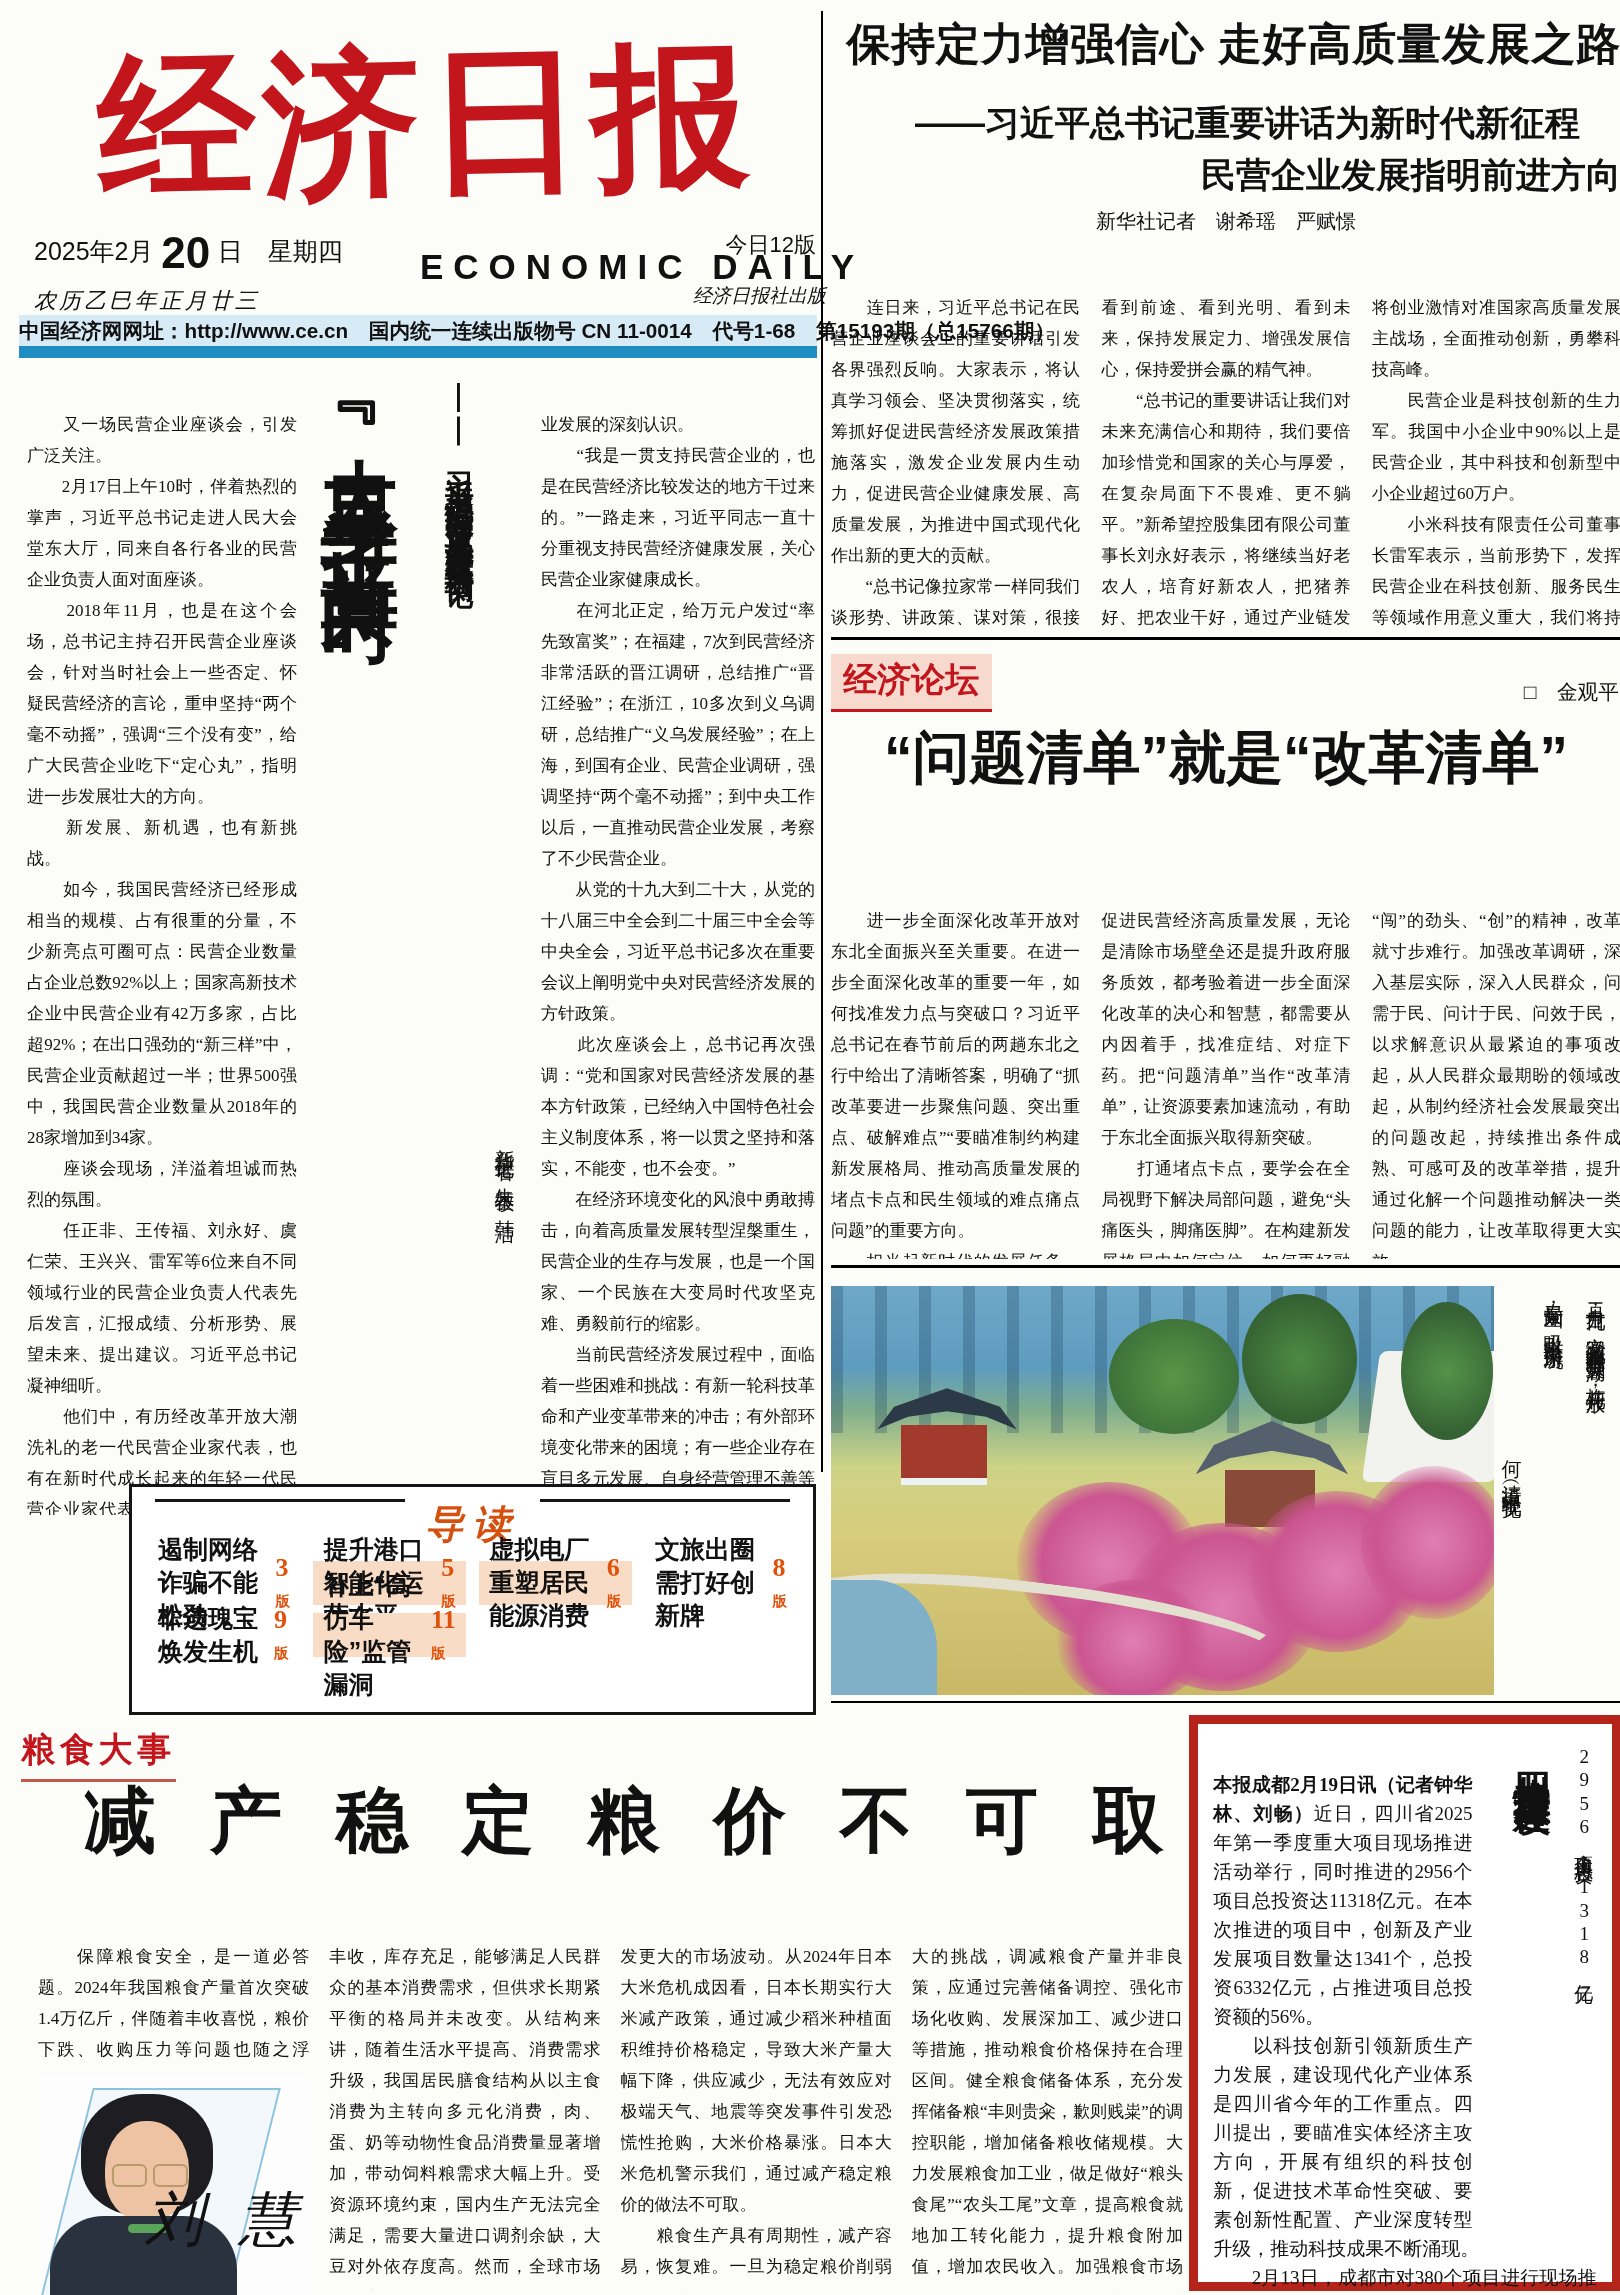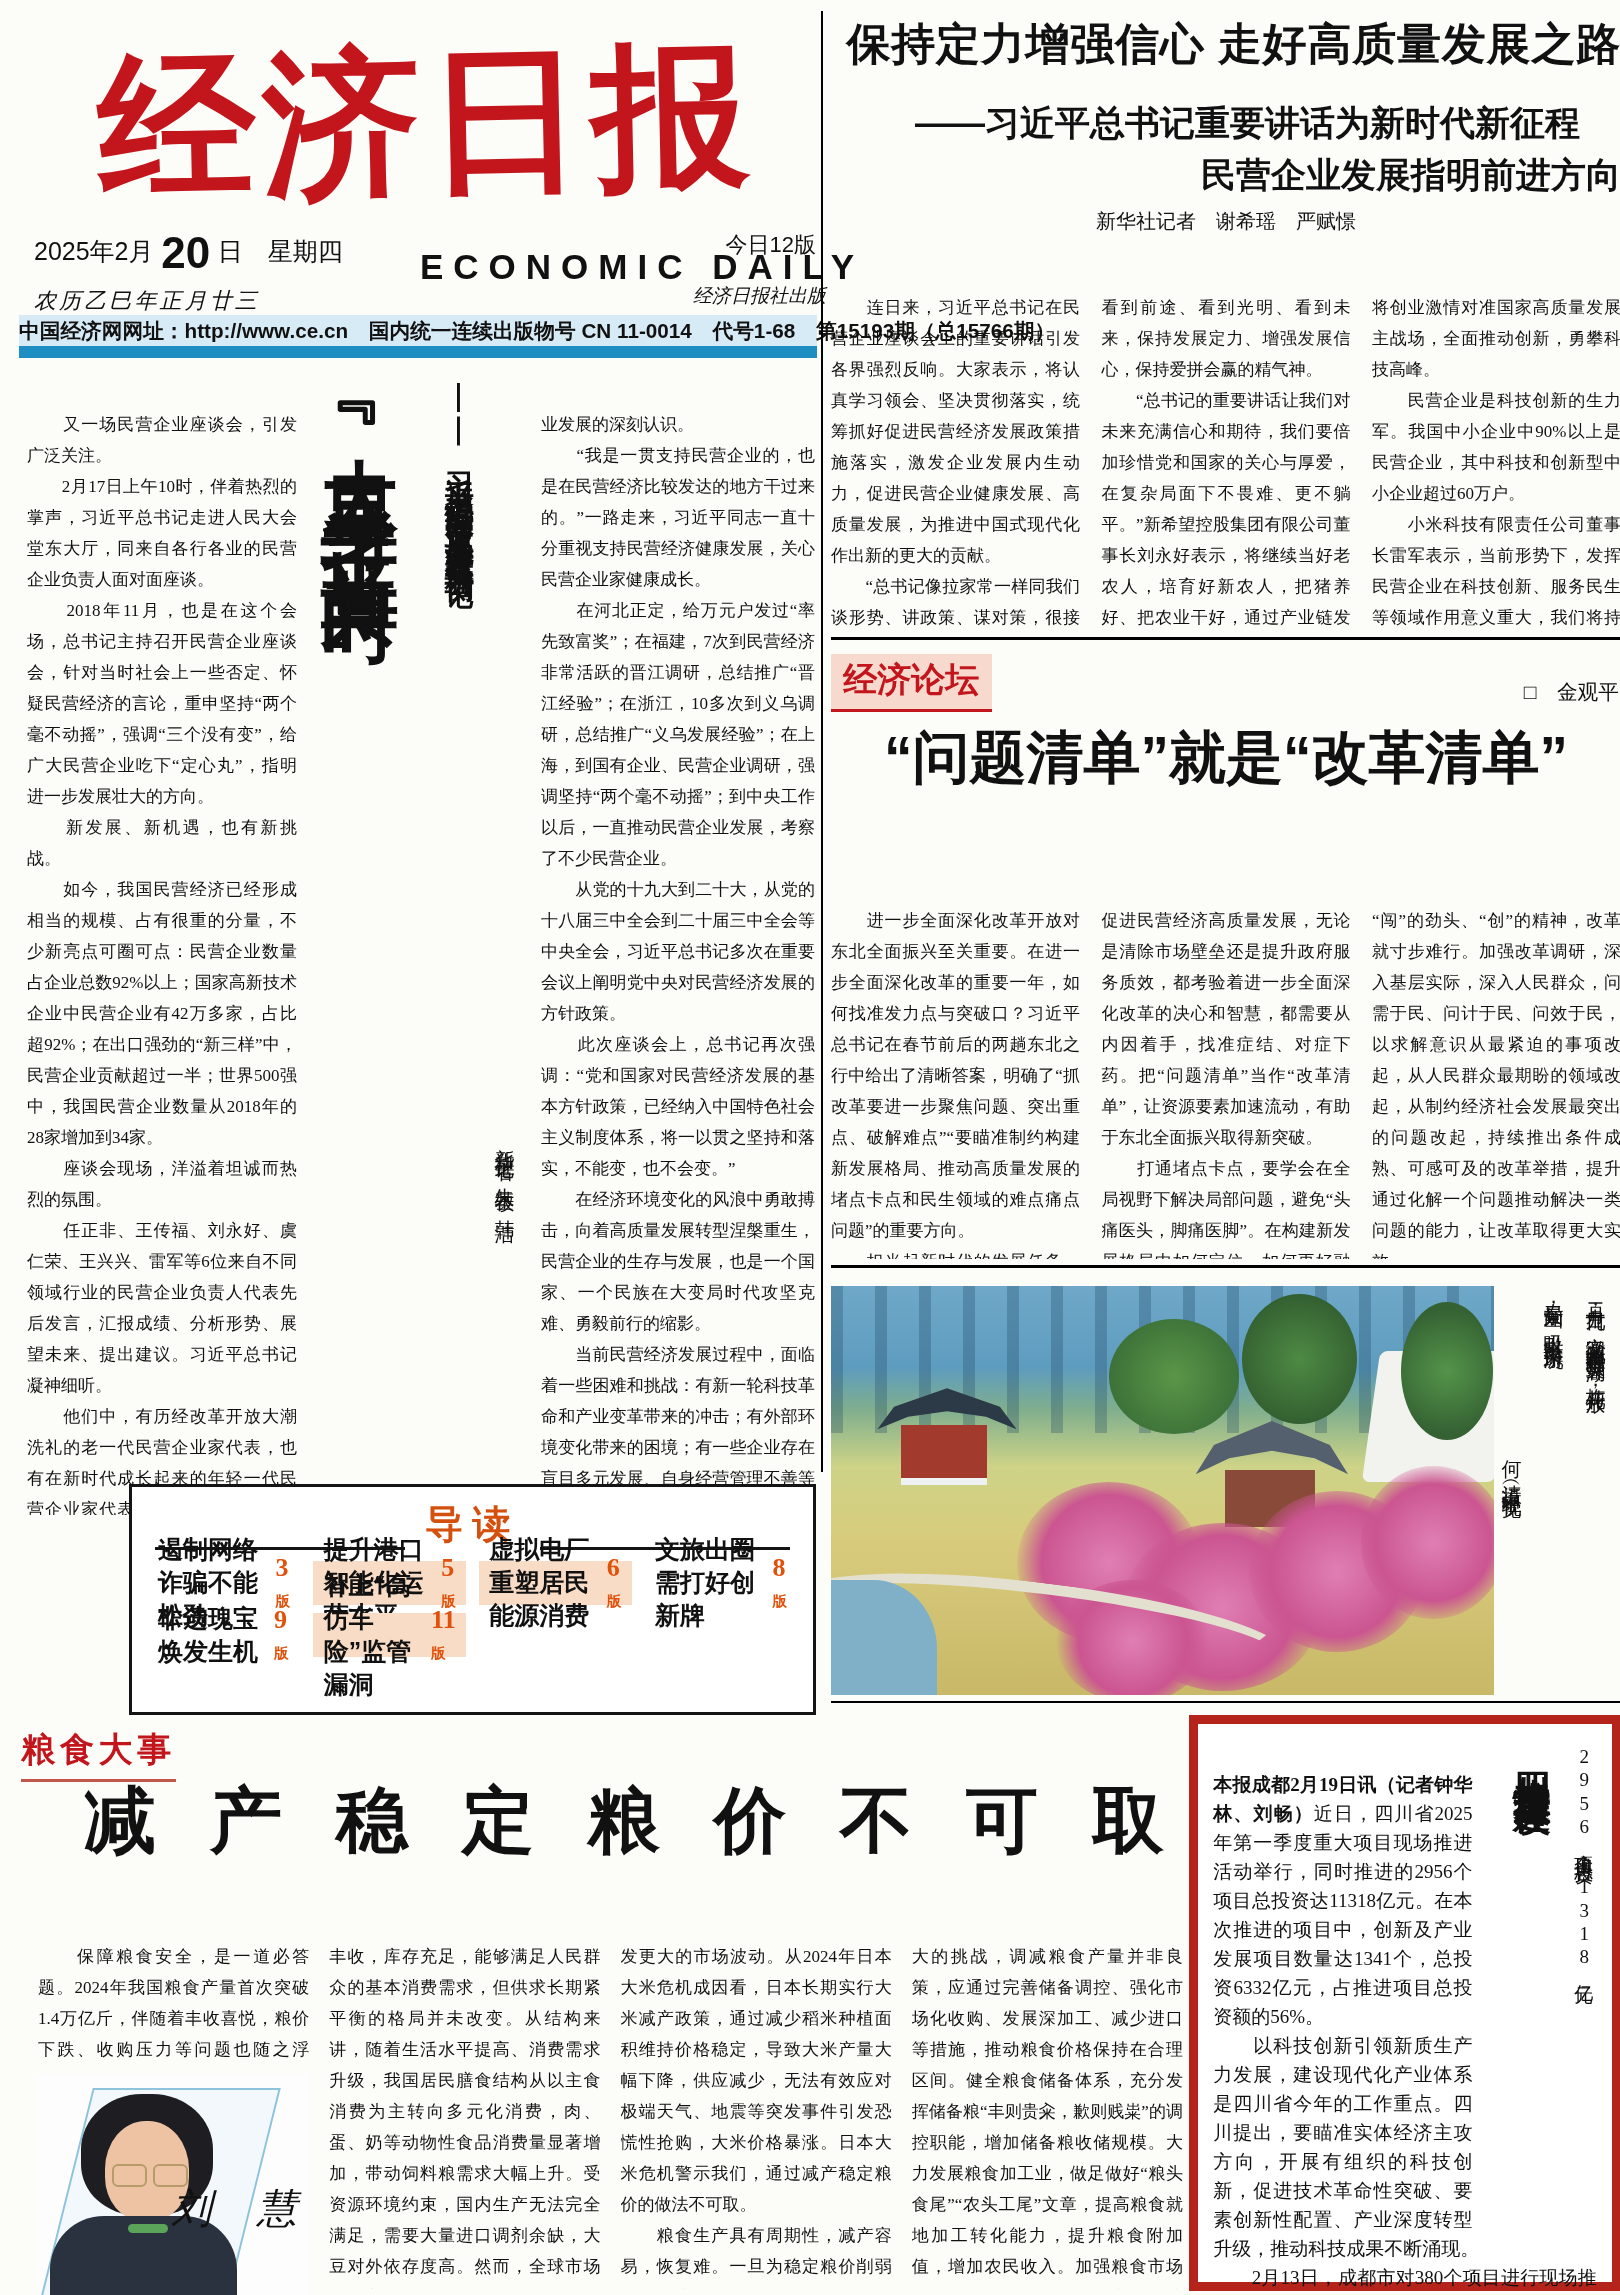--- a/index.html
+++ b/index.html
@@ -77,21 +77,21 @@
   
   .side-col{height:1106px;}
   .side-h{left:309px;top:377px;writing-mode:vertical-rl;font-size:78px;font-weight:900;
           letter-spacing:18.4px;font-family:"Liberation Sans",sans-serif;line-height:1.3;}
   .side-sub{left:440px;top:383px;writing-mode:vertical-rl;font-size:29px;font-weight:700;
             letter-spacing:4.6px;font-family:"Liberation Sans",sans-serif;}
   .side-byline{left:492px;top:1133px;writing-mode:vertical-rl;font-size:20px;letter-spacing:3.1px;}
 
   
   .guide{left:129px;top:1484px;width:687px;height:231px;border:3.8px solid #141414;background:#fff;box-sizing:border-box;}
-  .guide-head{display:flex;align-items:flex-end;margin:12.3px 23px 6.1px;}
+  .guide-head{display:flex;align-items:flex-start;margin:12.3px 23px 6.1px;font-style:italic;}
   .guide-head .line{flex:1;height:3.1px;background:#141414;}
   .guide-title{padding:0 20px;font-size:38px;font-weight:900;color:#d4500f;letter-spacing:9.2px;
                font-family:"Liberation Sans",sans-serif;}
   .guide-grid{display:grid;grid-template-columns:1fr 1fr 1fr 1fr;column-gap:12.3px;row-gap:7.7px;margin:10.7px 15.3px;}
   .guide-item{display:flex;align-items:center;height:44px;padding:0 10.7px;}
   .guide-item.hl{background:#f9dcc6;}
   .gi-title{font-size:25px;font-weight:700;font-family:"Liberation Sans",sans-serif;}
   .gi-page{margin-left:auto;color:#e0510c;font-size:26px;font-weight:bold;}
   .gi-page small{font-size:14.5px;}
 
@@ -110,22 +110,22 @@
   .p-frame{position:absolute;left:26px;top:13.8px;width:184px;height:227px;transform:skewX(-14deg);
            border:2.3px solid #8fc3dd;background:#f2f8fc;}
   .p-hair{position:absolute;left:43px;top:20px;width:132px;height:121px;background:#1d1d22;
           border-radius:46% 46% 42% 42%;}
   .p-face{position:absolute;left:67px;top:47px;width:84px;height:100px;background:#eec3a4;
           border-radius:48% 48% 44% 44%;}
   .p-lens{position:absolute;width:31px;height:18.4px;border:2.3px solid #b79b6a;border-radius:6.1px;top:90px;}
   .p-body{position:absolute;left:12.3px;top:142px;width:187px;height:112px;background:#2a3240;
           border-radius:54px 54px 0 0;}
   .p-neck{position:absolute;left:90px;top:150px;width:40px;height:9.2px;background:#5aa55a;border-radius:4.6px;}
-  .p-sign{position:absolute;right:1.5px;top:107px;font-size:40px;font-style:italic;letter-spacing:10.7px;
-          font-family:Liberation Mono, monospace;}
+  .p-sign{position:absolute;right:1.5px;top:107px;font-size:58px;font-style:italic;letter-spacing:10.7px;
+          font-family:Liberation Serif, serif;}
 </style>
 </head>
 <body>
 
 <div id="page">
 
   <div class="abs logo">经济日报</div>
 
   <div class="abs dateblock">
     <div class="date-row sans">

